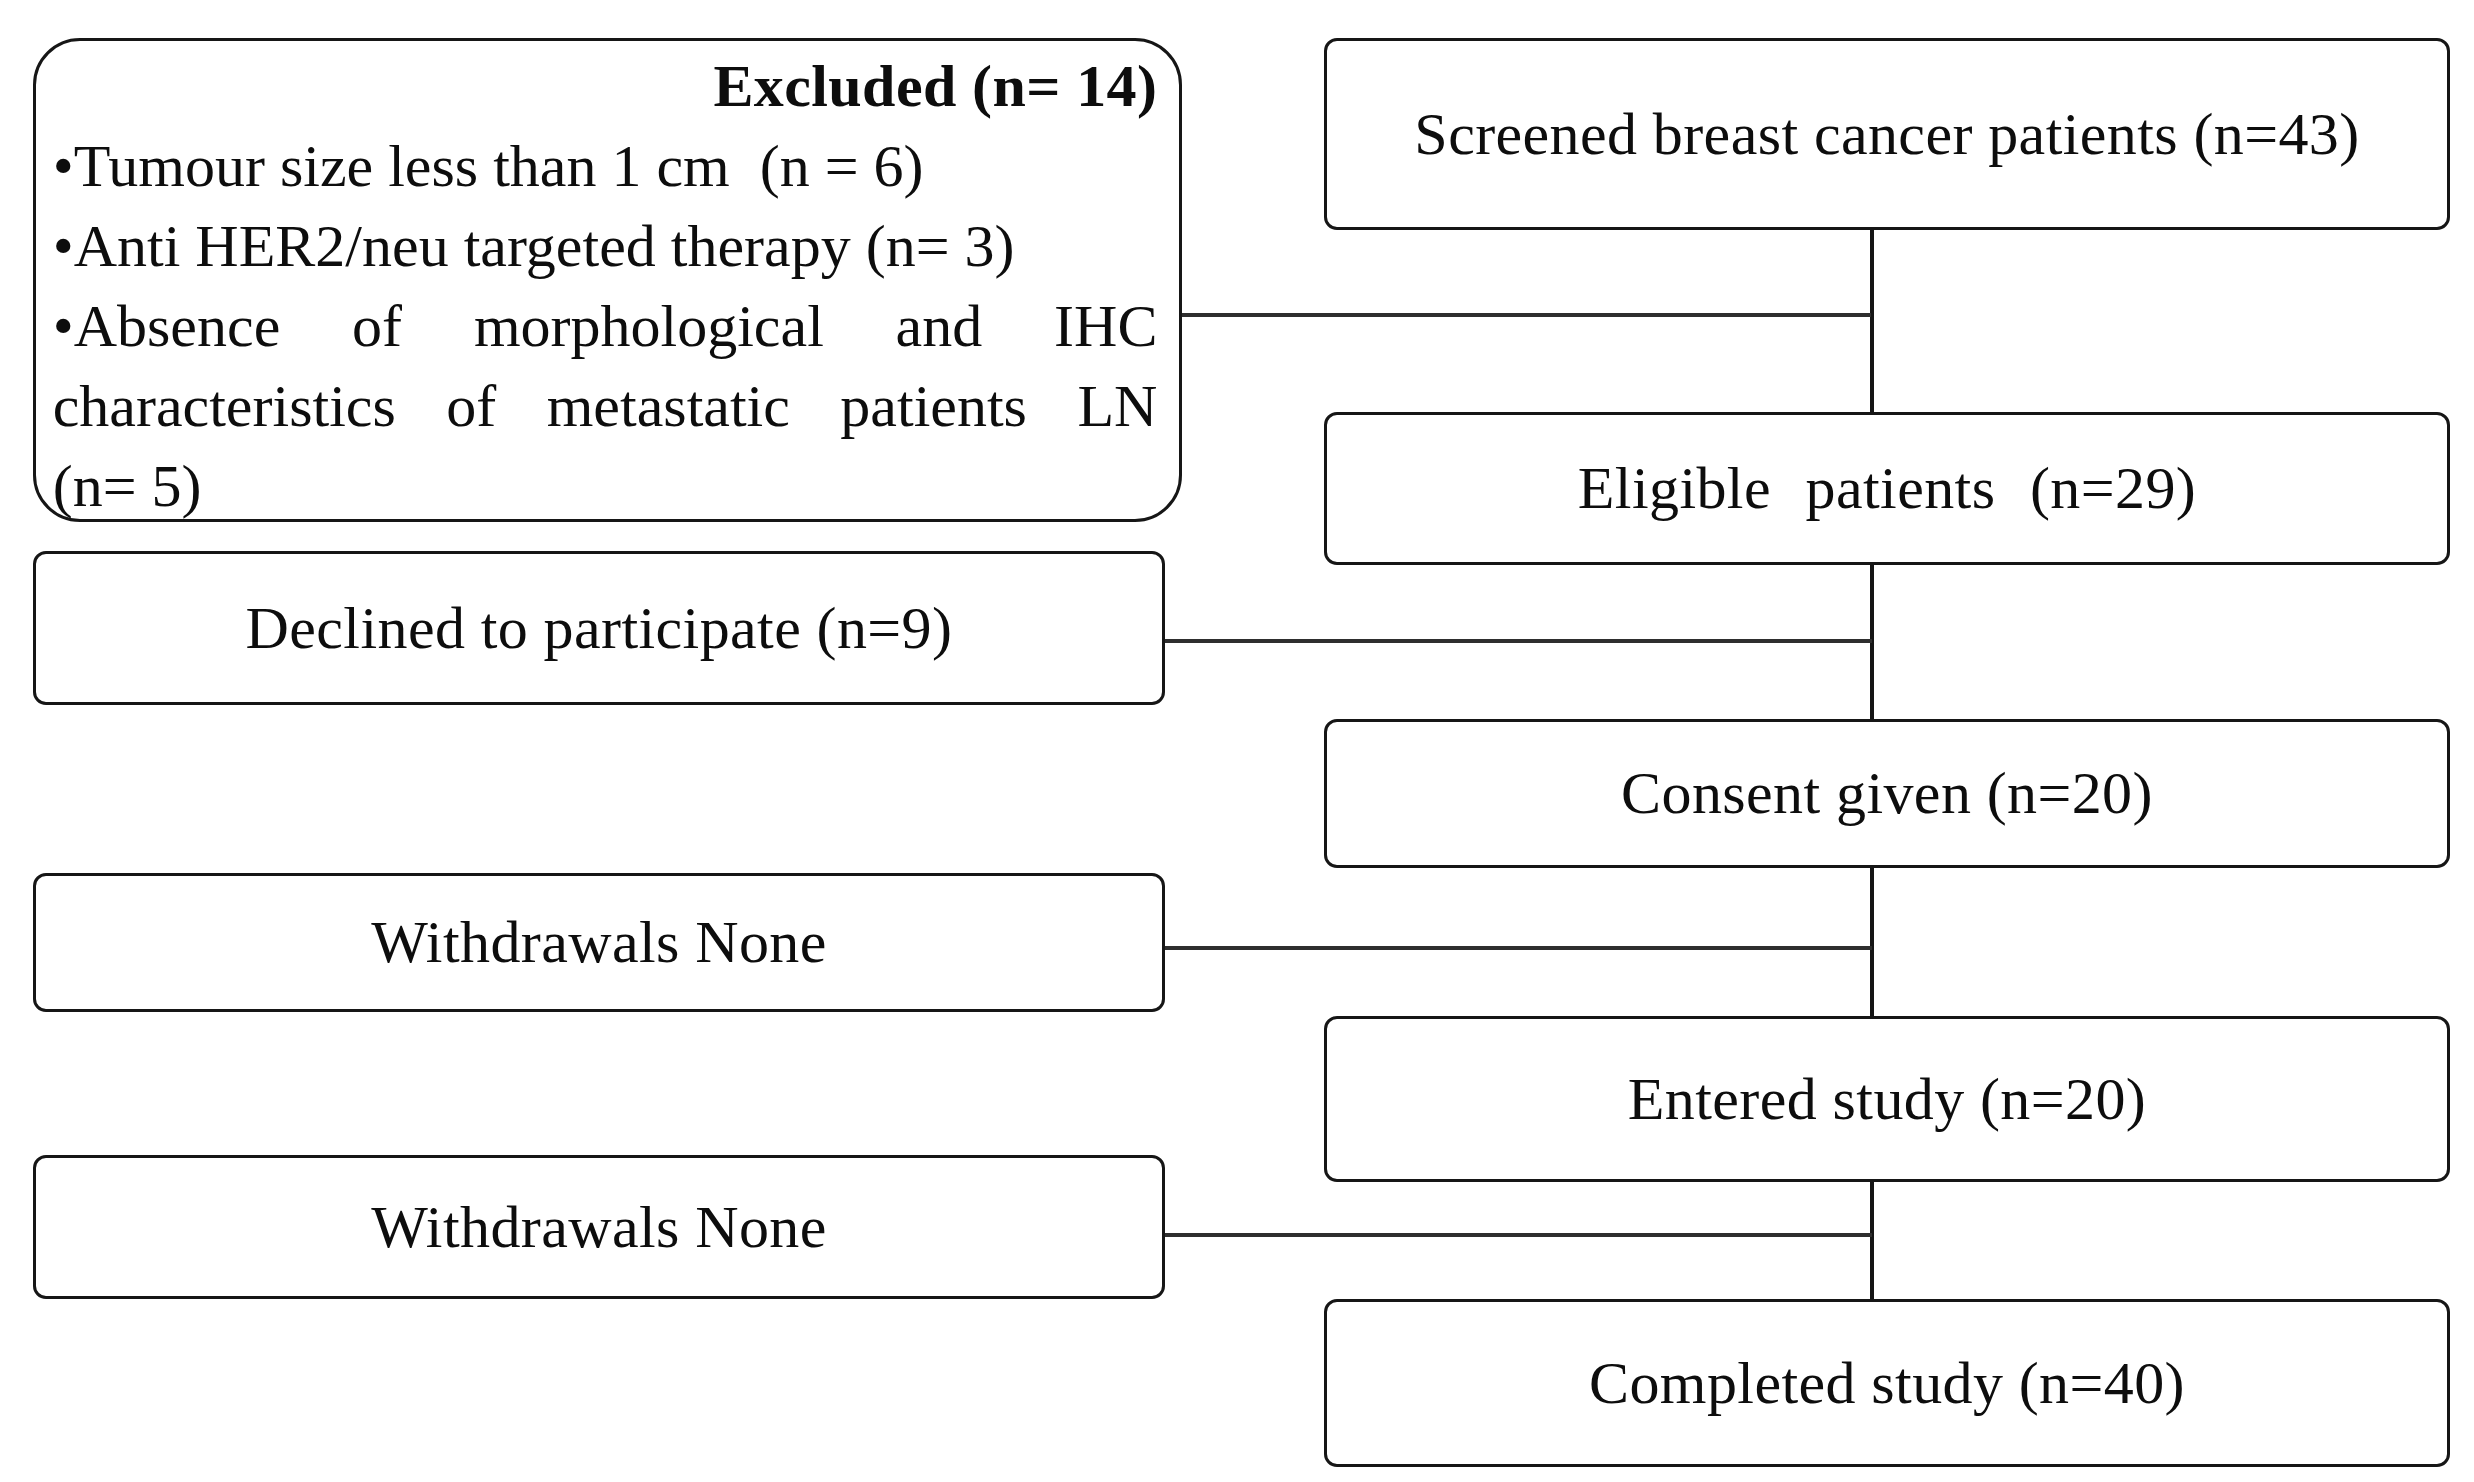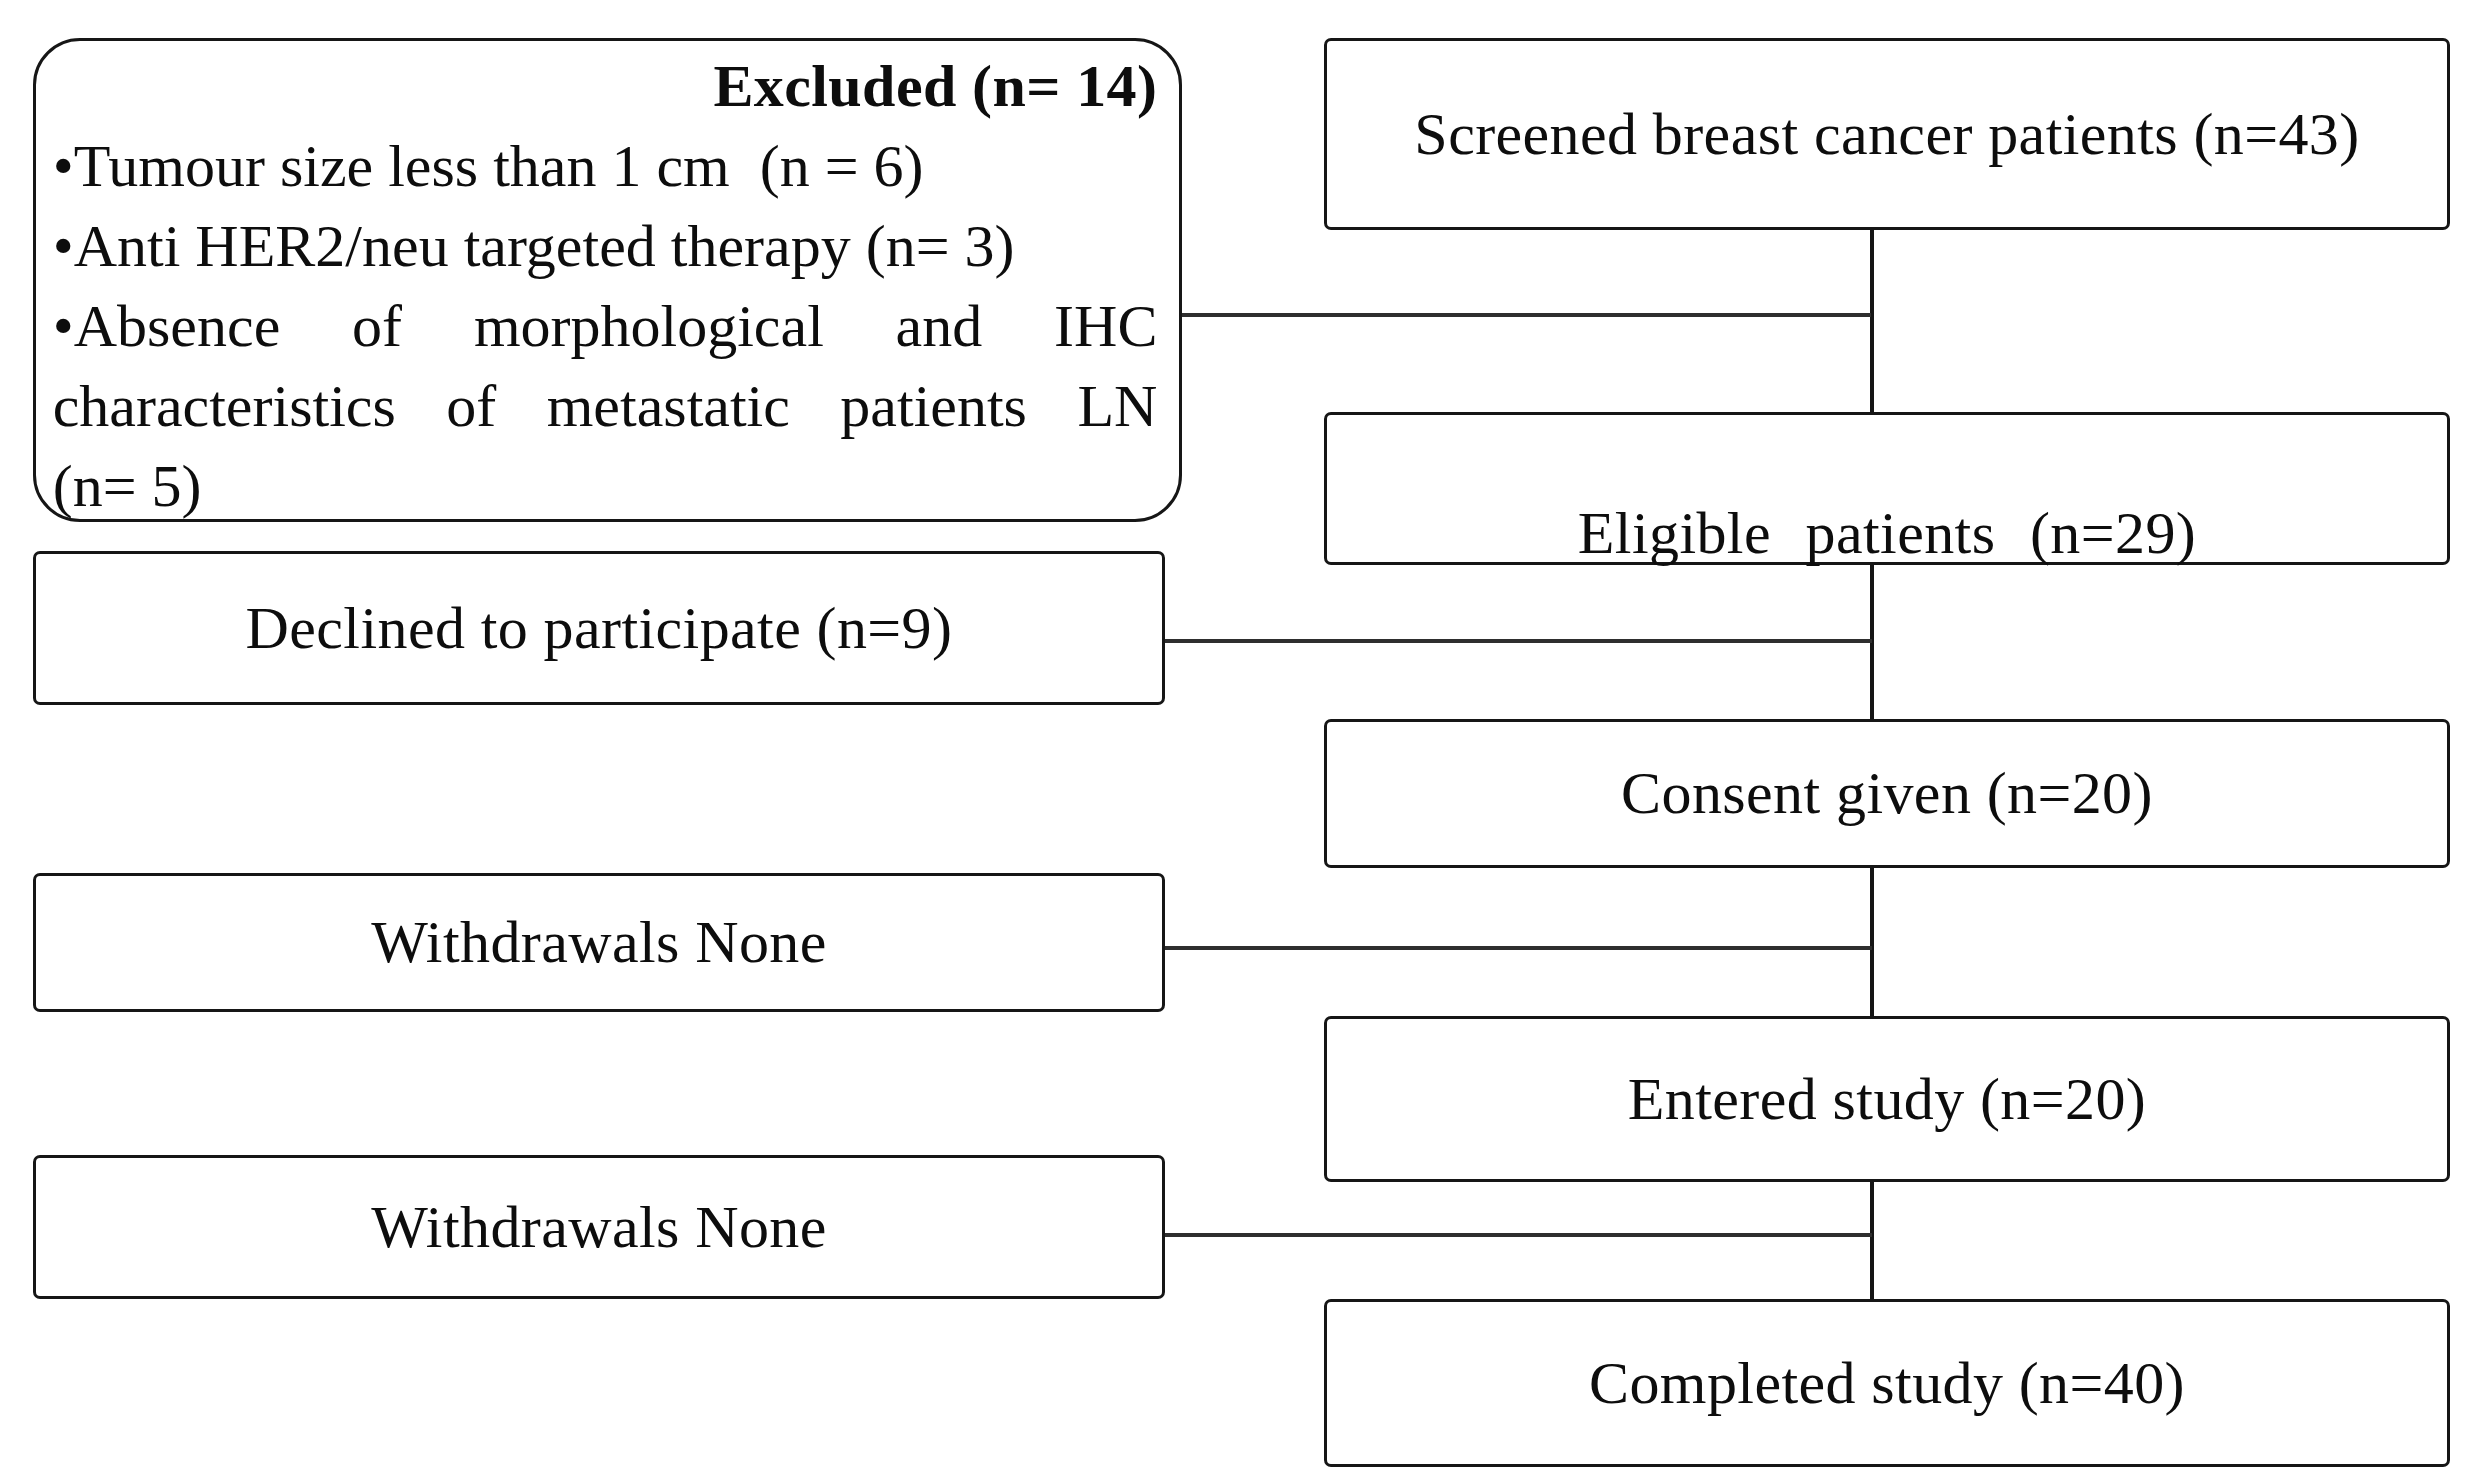--- a/index.html
+++ b/index.html
@@ -11,30 +11,30 @@
     color:#0d0d0d;
     overflow:hidden;
   }
   .box{
     position:absolute;
     background:#ffffff;
     border:3.3px solid #161616;
     box-sizing:border-box;
     z-index:2;
   }
-  .rbox{border-radius:7px;}
+  .rbox{border-radius:13px;}
   .flow-label{
     width:100%;height:100%;
     display:flex;align-items:center;justify-content:center;
     font-size:60px;
     text-align:center;
     white-space:pre-wrap;
     letter-spacing:0.4px;
   }
-  .ws-wide{word-spacing:0.32em;margin-top:45px;}
+  .ws-wide{word-spacing:0.32em;}
   
   .excluded{
     left:33px;top:38px;width:1149px;height:484px;
     border-radius:47px;
     padding:5px 21.6px 0 16.7px;
   }
   .exc-row{
     font-size:60px;
     line-height:80px;
     height:80px;

